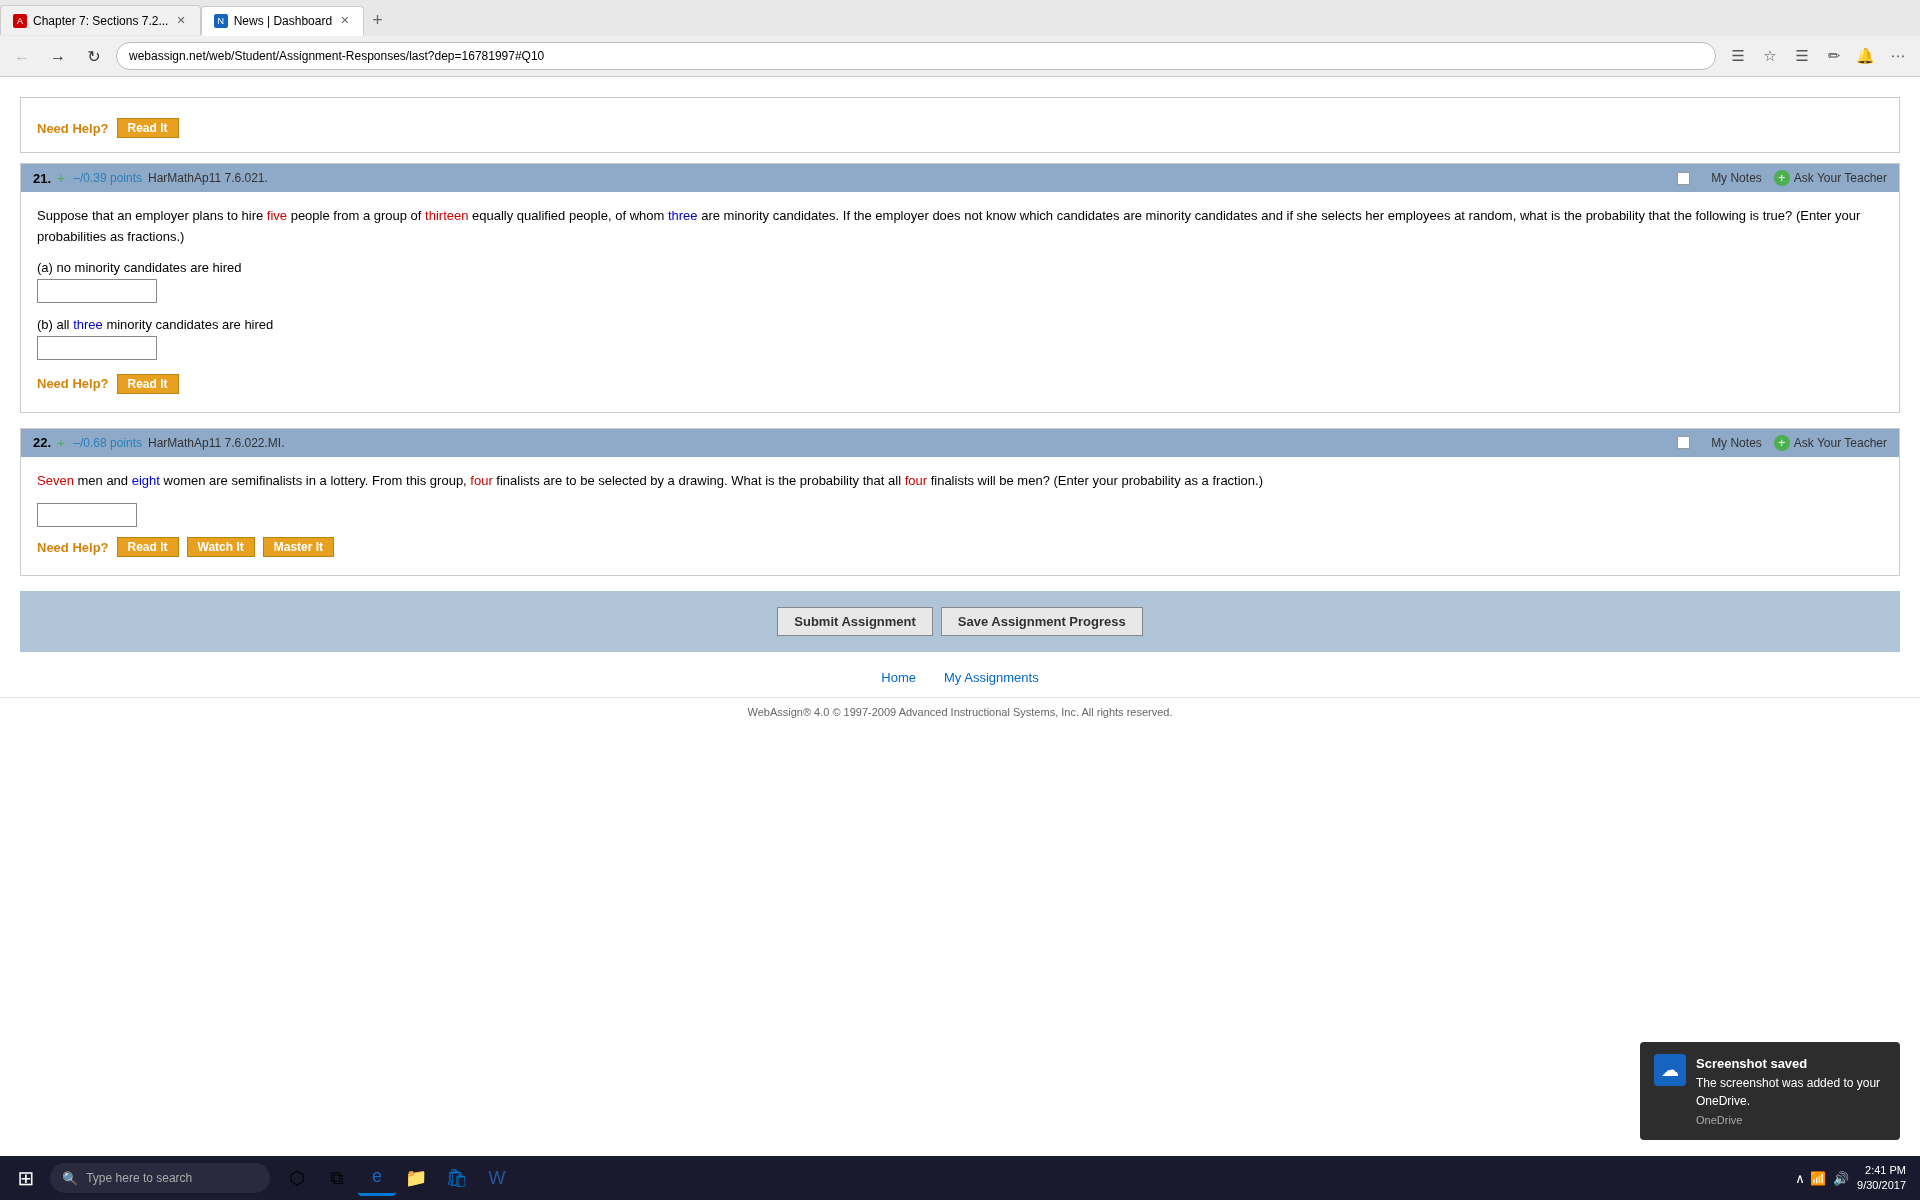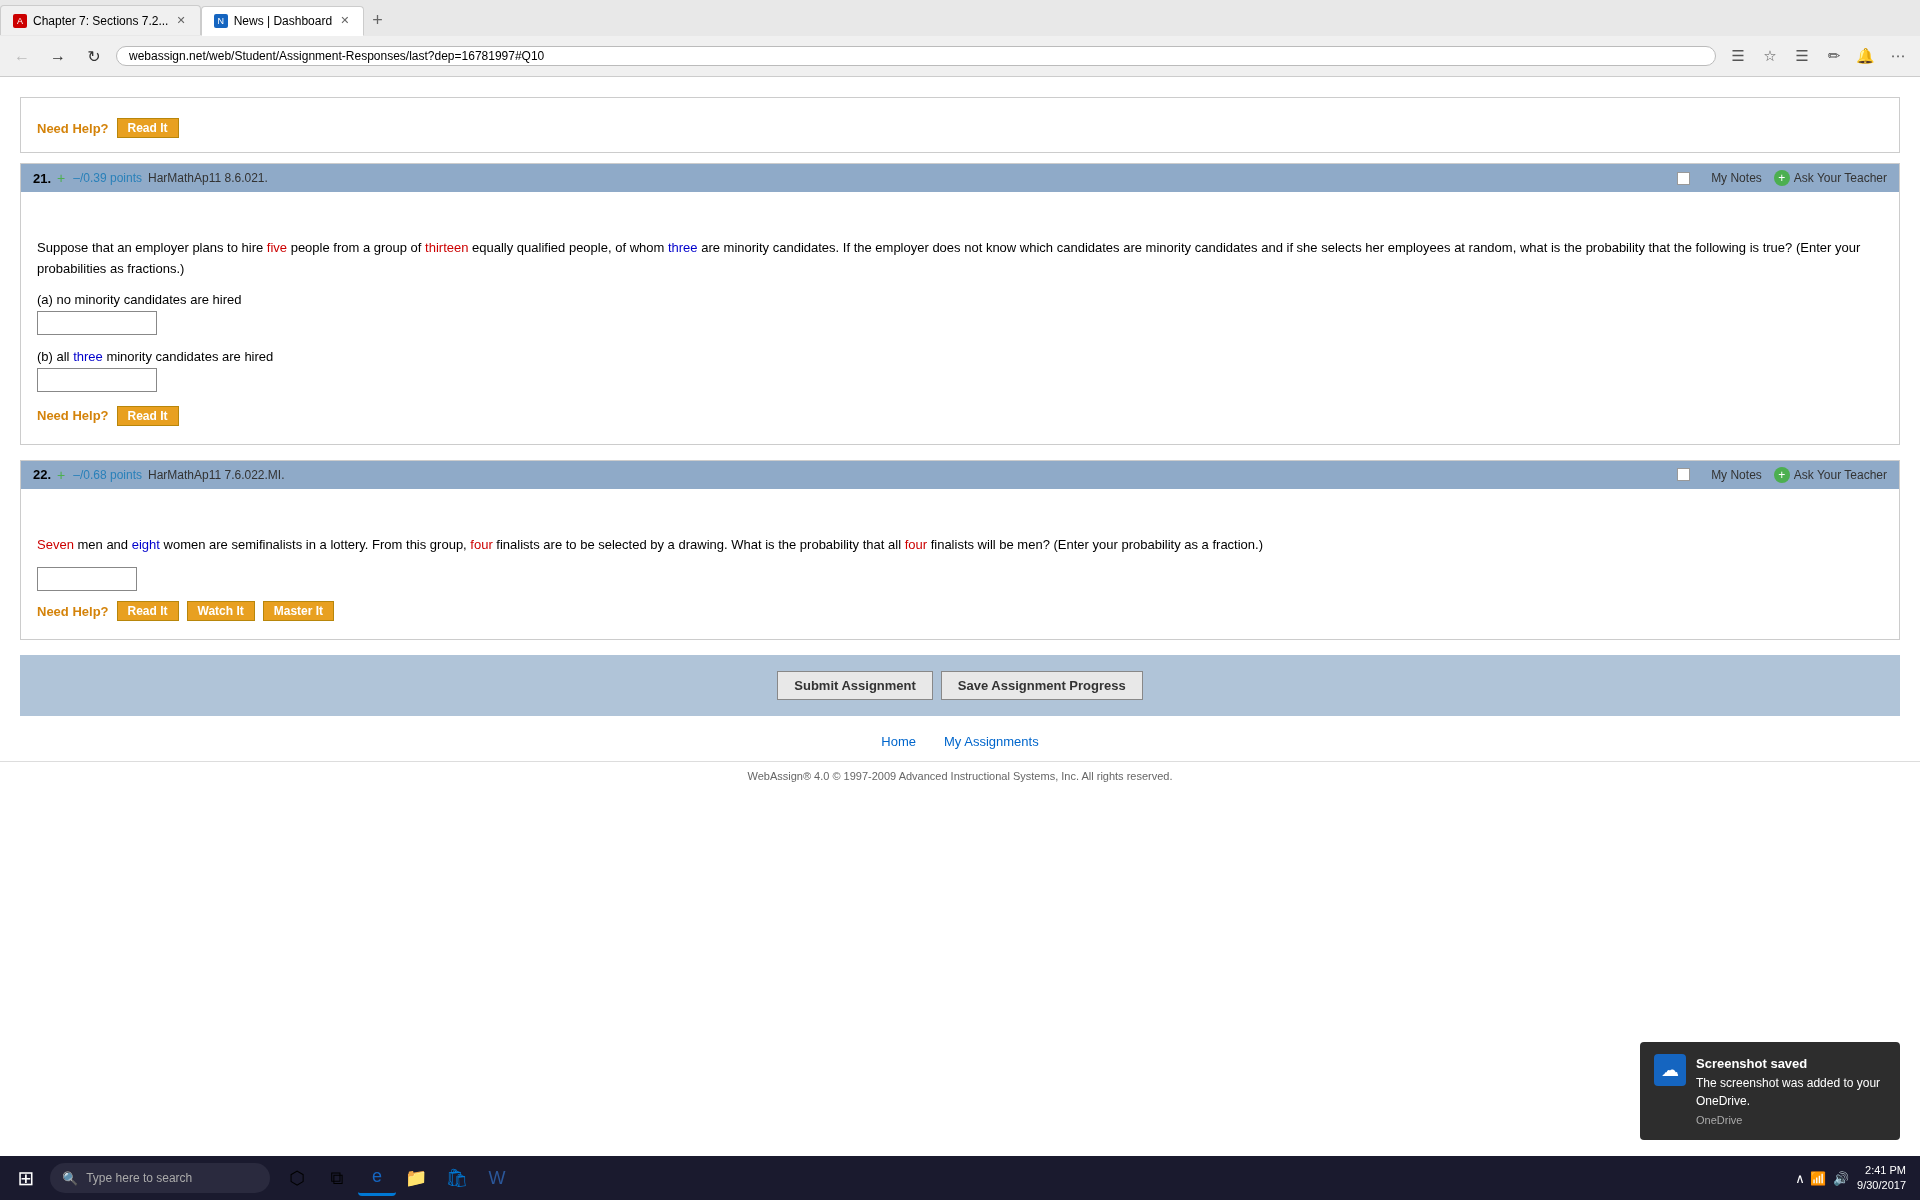--- a/index.html
+++ b/index.html
@@ -79,21 +79,21 @@
       font-size: 16px;
       color: #333;
       display: flex;
       align-items: center;
       justify-content: center;
       border-radius: 50%;
     }
     .nav-btn.disabled { color: #bbb; cursor: default; }
     .url-bar {
       flex: 1;
-      height: 20px;
+      height: 28px;
       border: 1px solid #bbb;
       border-radius: 14px;
       padding: 0 12px;
       font-size: 12px;
       background: #fff;
     }
     .toolbar-icons {
       display: flex;
       gap: 4px;
       align-items: center;
@@ -188,21 +188,20 @@
       line-height: 1;
     }
 
     .question-body {
       padding: 14px 16px;
     }
     .question-text {
       font-size: 13px;
       line-height: 1.6;
       margin-bottom: 12px;
-      margin-top: 32px;
     }
     .highlight-red { color: #cc0000; }
     .highlight-blue { color: #0000cc; }
 
     .sub-question {
       margin-bottom: 14px;
     }
     .sub-question-label {
       font-size: 13px;
       margin-bottom: 4px;
@@ -457,21 +456,21 @@
       <button class="help-btn">Read It</button>
     </div>
   </div>
 
   <div class="question-block">
     <div class="question-header">
       <div class="question-header-left">
         <span class="question-number">21.</span>
         <span style="color:#4caf50; font-size:14px; margin-left:6px;">+</span>
         <span class="question-points">–/0.39 points</span>
-        <span class="question-id">HarMathAp11 8.6.021.</span>
+        <span class="question-id">HarMathAp11 7.6.021.</span>
       </div>
       <div class="question-header-right">
         <div class="my-notes-btn">
           <div class="notes-checkbox"></div>
           <span>My Notes</span>
         </div>
         <div class="ask-teacher-btn">
           <div class="plus-icon">+</div>
           <span>Ask Your Teacher</span>
         </div>

